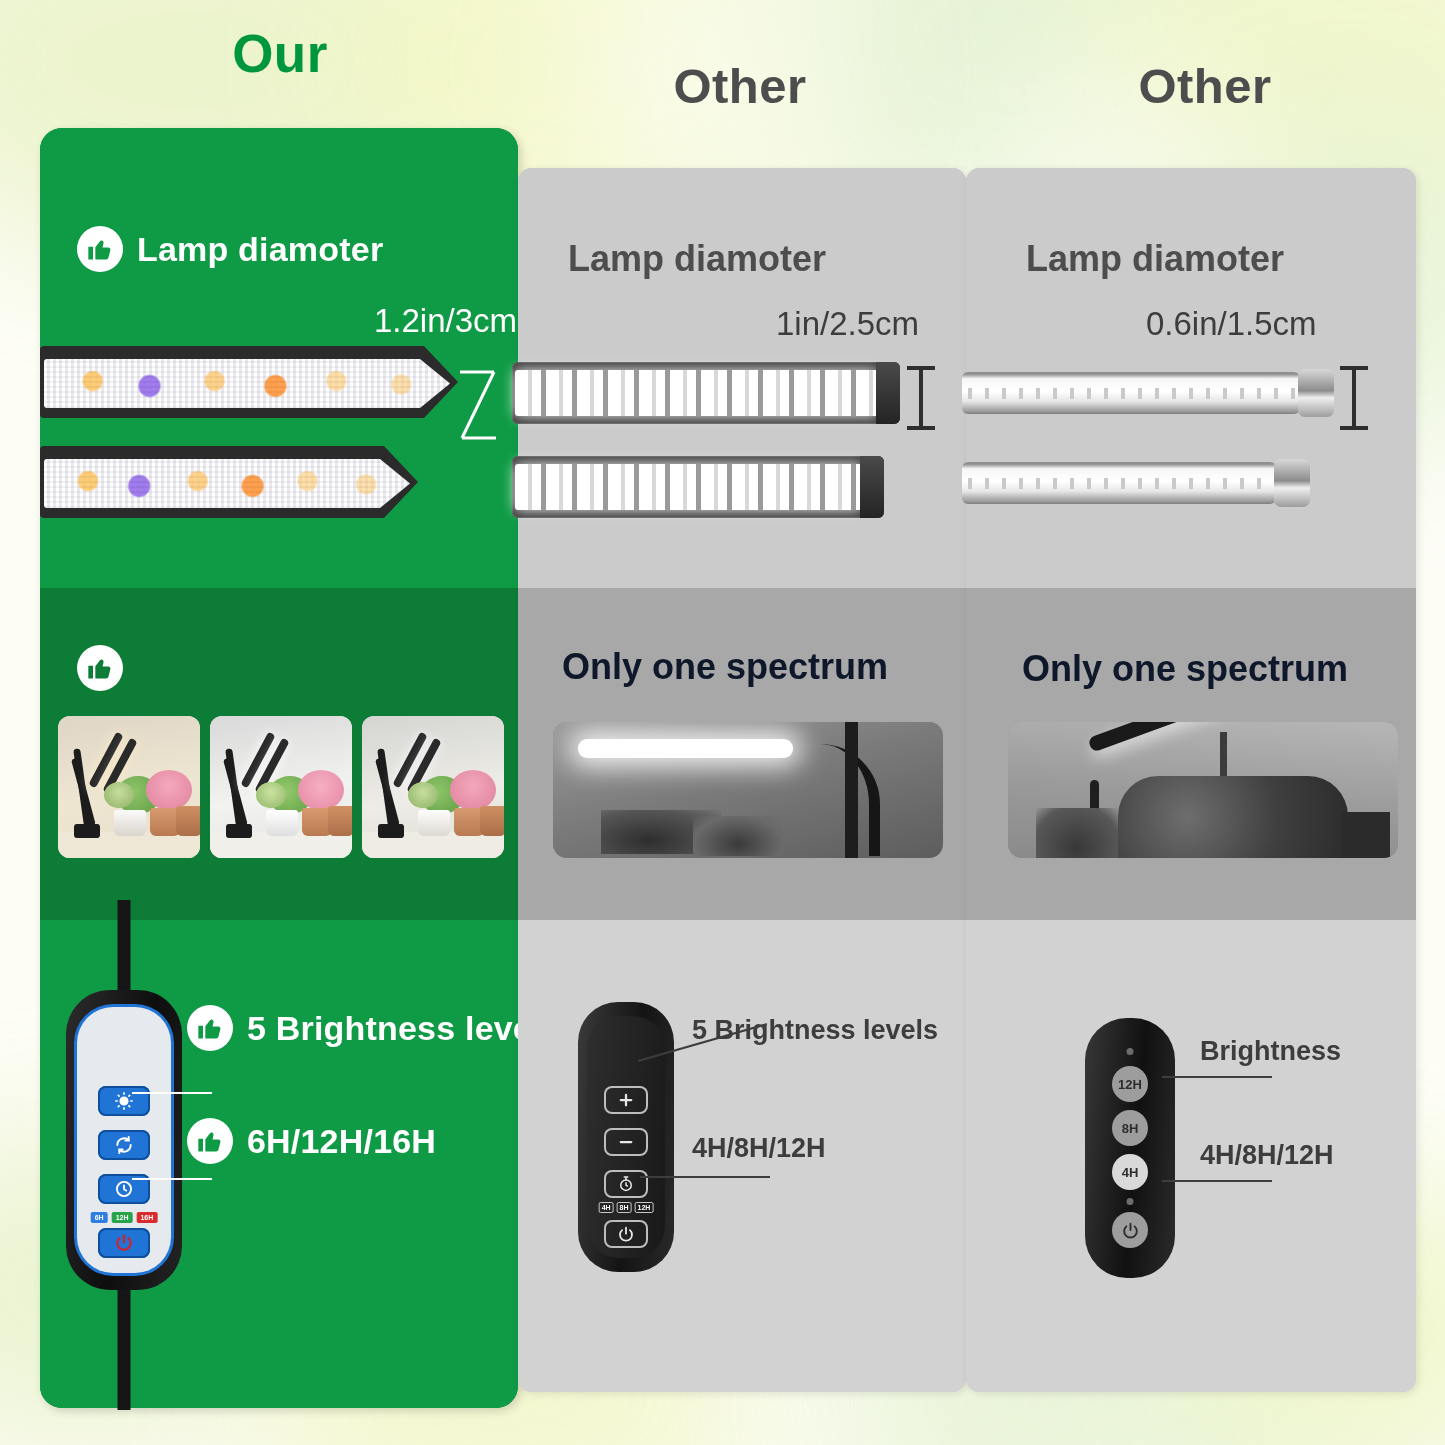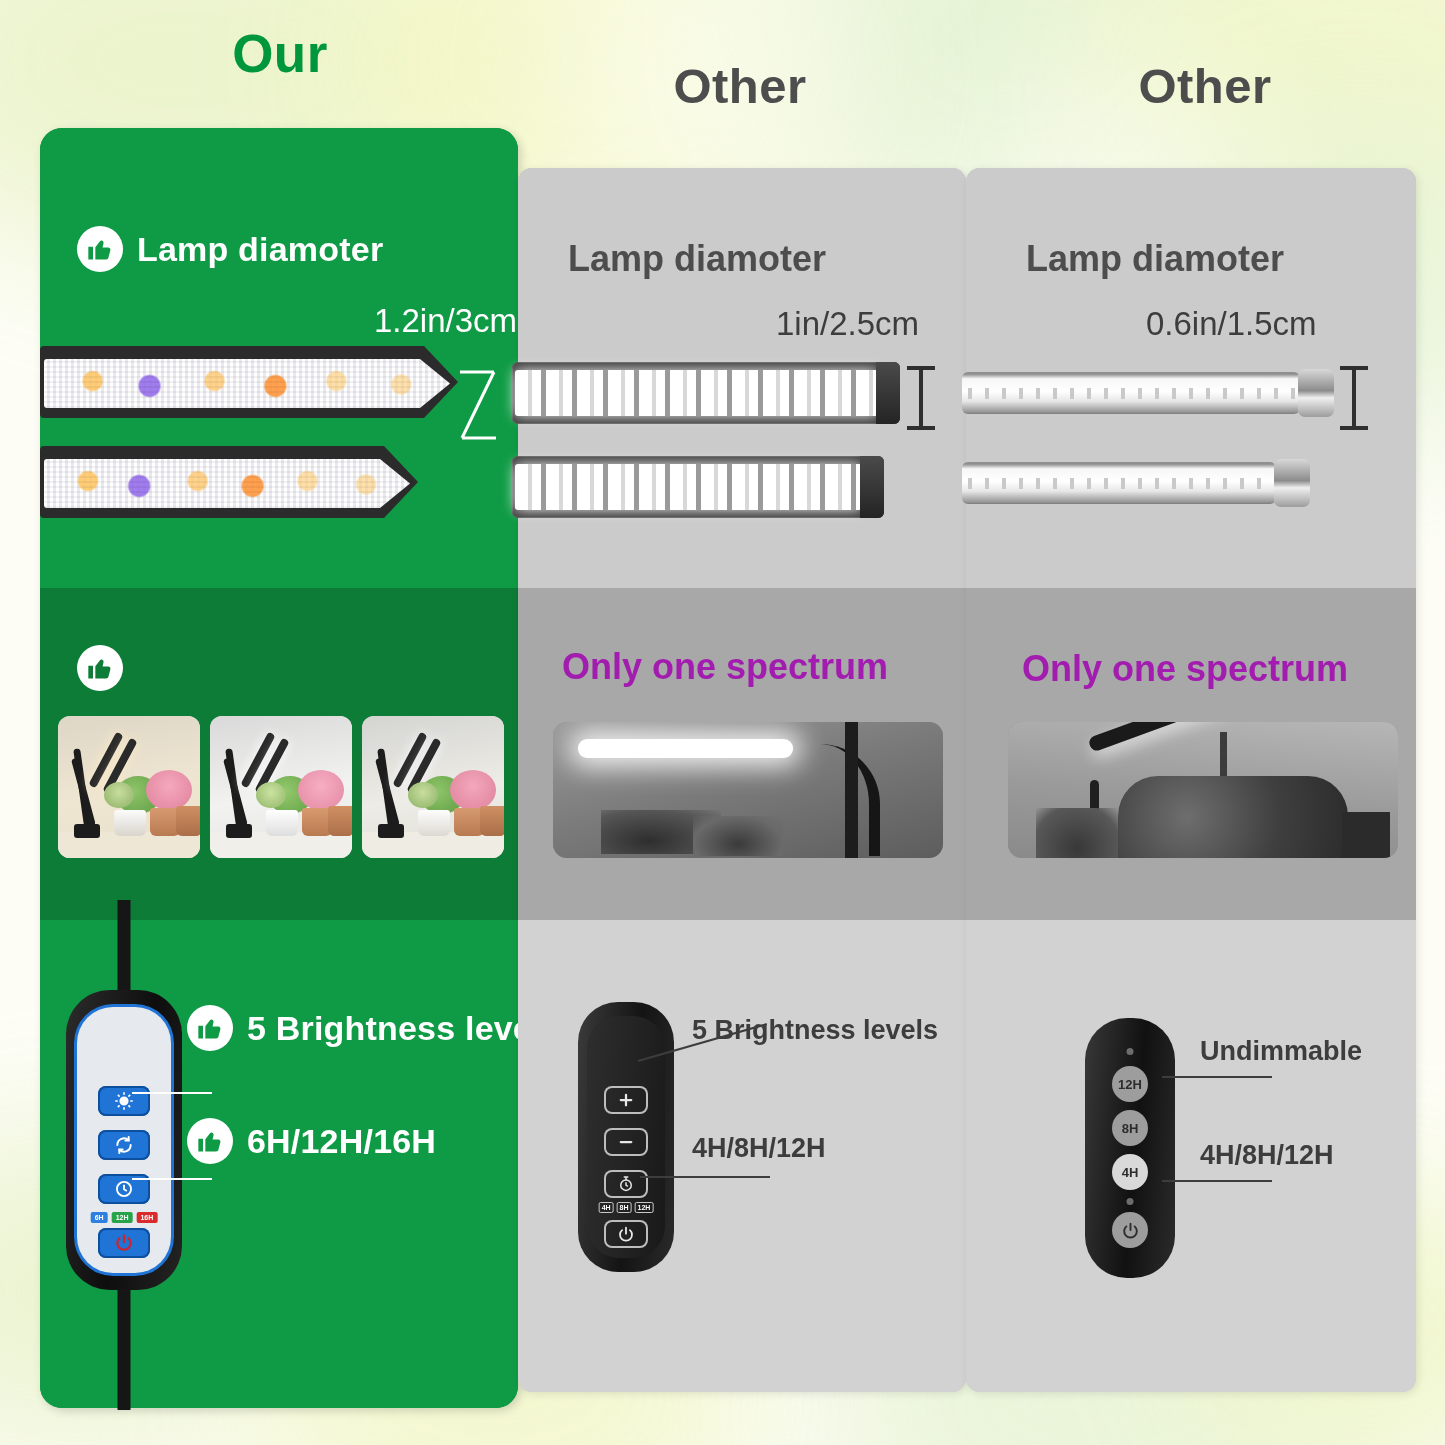--- a/index.html
+++ b/index.html
@@ -49,21 +49,21 @@
     width:46px;height:46px;border-radius:50%;background:#ffffff;
     display:inline-flex;align-items:center;justify-content:center;
     flex:0 0 auto;
   }
   .thumb svg{width:28px;height:28px;display:block;}
 
   .feat-row{position:absolute;display:flex;align-items:center;gap:14px;}
   .feat-title{font-size:34px;font-weight:bold;color:#ffffff;white-space:nowrap;letter-spacing:.2px;}
 
   .gray-title{position:absolute;font-size:36px;font-weight:bold;color:#4d4d4d;white-space:nowrap;}
-  .gray-title.muted{color:#a21caf;}
+  .gray-title.muted{color:#0f172a;}
   .dim-val{position:absolute;font-size:33px;color:#ffffff;white-space:nowrap;}
   .dim-val.dark{color:#3d3d3d;}
 
   
   .ourbar{position:absolute;height:72px;}
   .ourbar .shell{
     position:absolute;inset:0;background:#2b2b2b;border-radius:4px;
     clip-path:polygon(0 0,calc(100% - 34px) 0,100% 50%,calc(100% - 34px) 100%,0 100%);
   }
   .ourbar .face{
@@ -442,16 +442,16 @@
   <div class="rbtn" style="top:92px;">8H</div>
   <div class="rbtn bright" style="top:136px;">4H</div>
   <div class="dot" style="top:180px;"></div>
   <div class="rbtn" style="top:194px;">
     <svg viewBox="0 0 24 24" fill="none" stroke="#2d2d2d" stroke-width="2.4" stroke-linecap="round" style="width:19px;height:19px;">
         <path d="M12 3.5v8"></path>
         <path d="M6.8 6.8a8 8 0 1 0 10.4 0"></path>
       </svg>
   </div>
 </div>
-<div class="callout-label" style="left:1200px;top:1036px;">Undimmable</div>
+<div class="callout-label" style="left:1200px;top:1036px;">Brightness</div>
 <div class="lead" style="left:1162px;top:1076px;width:110px;"></div>
 <div class="callout-label" style="left:1200px;top:1140px;">4H/8H/12H</div>
 <div class="lead" style="left:1162px;top:1180px;width:110px;"></div>
 
 </body></html>

